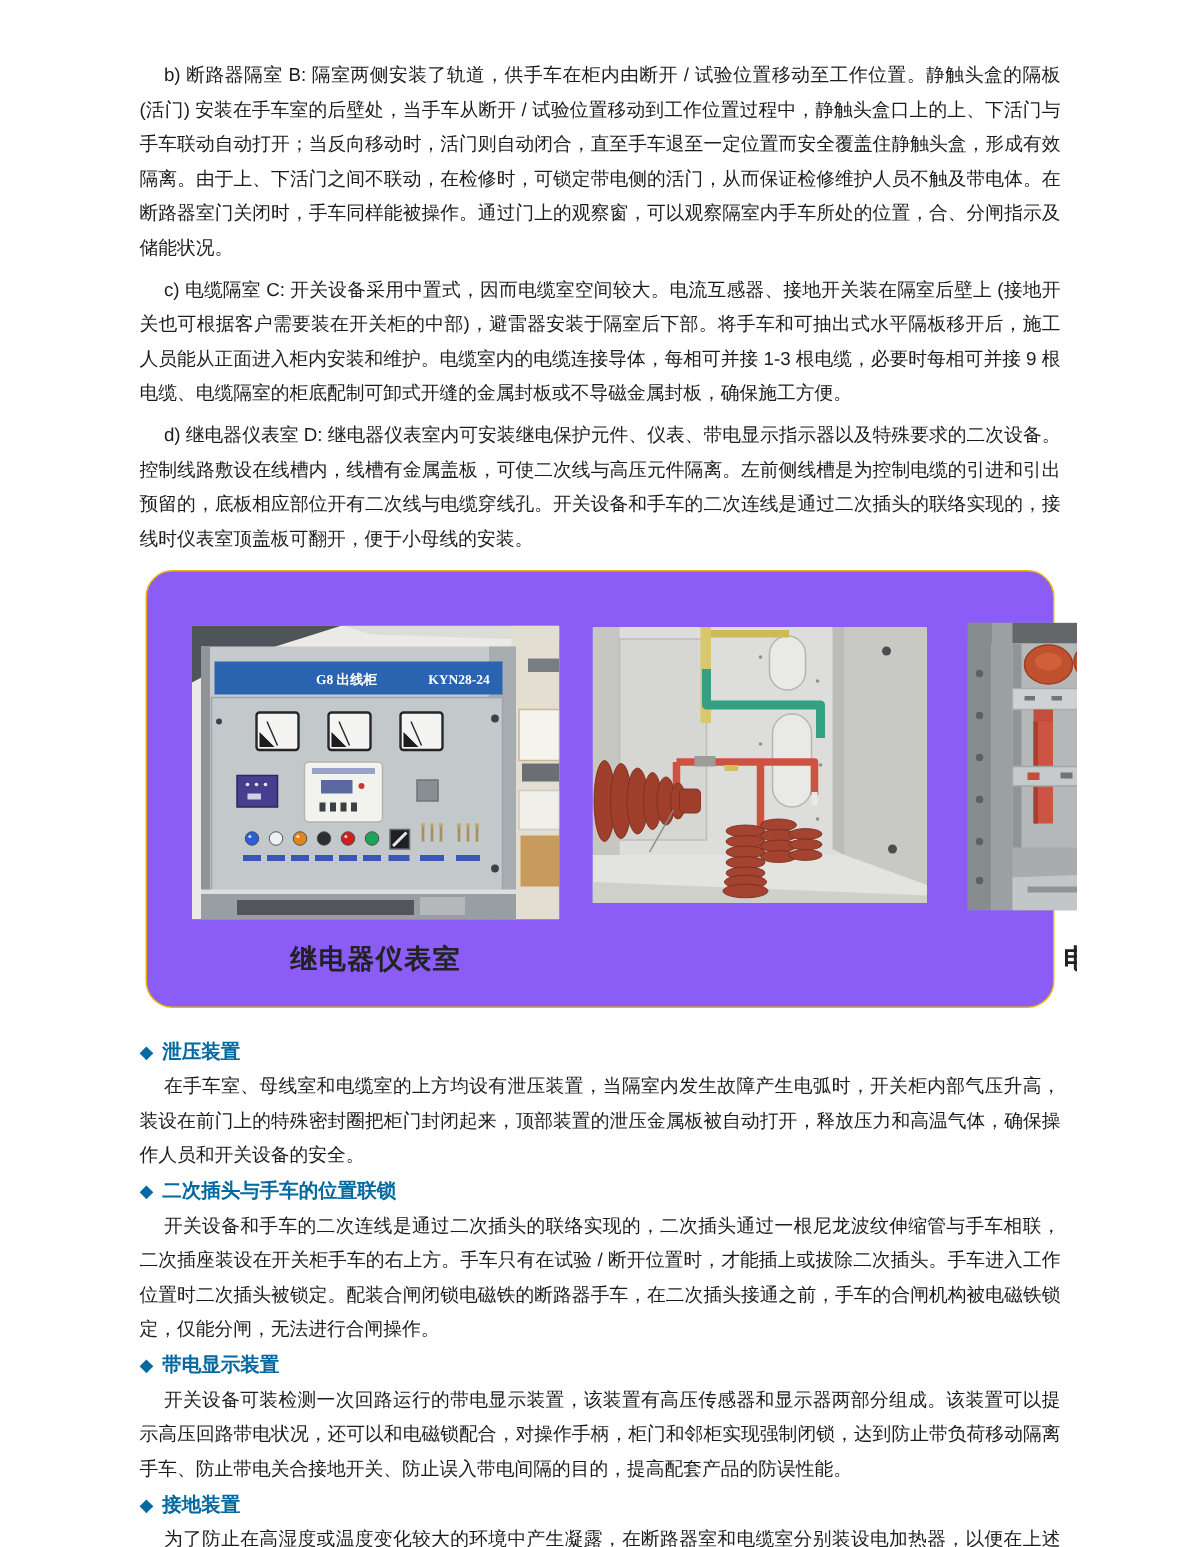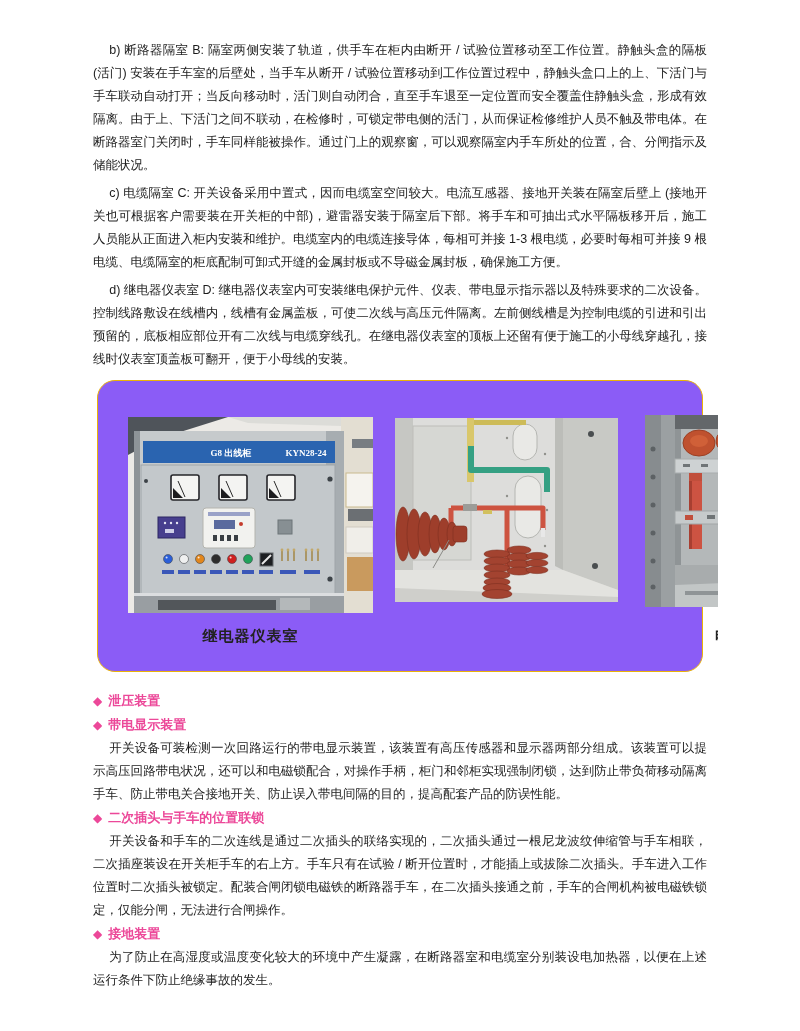--- a/index.html
+++ b/index.html
@@ -39,49 +39,49 @@
   .photo{
     position:absolute;
     margin:0; padding:0;
     overflow:hidden;
   }
   .photo svg{display:block;}
   .caption{
     position:absolute;
     top:246px;
     text-align:center;
-    font-size:15px;
+    font-size:18px;
     font-weight:bold;
     letter-spacing:1px;
     color:#222222;
   }
   
   .sections{margin-top:17px;}
   .sec-head{
     font-size:13px;
     font-weight:bold;
     line-height:23px;
-    color:#ec4899;
+    color:#0369a1;
   }
   .sec-head .diamond{
     display:inline-block;
     margin-right:6px;
     font-size:12px;
   }
   .sec-body{margin-bottom:0;}
 </style>
 </head>
 <body>
 
 <div class="page">
   <div class="content">
 
     <p class="para">b) 断路器隔室 B: 隔室两侧安装了轨道，供手车在柜内由断开 / 试验位置移动至工作位置。静触头盒的隔板 (活门) 安装在手车室的后壁处，当手车从断开 / 试验位置移动到工作位置过程中，静触头盒口上的上、下活门与手车联动自动打开；当反向移动时，活门则自动闭合，直至手车退至一定位置而安全覆盖住静触头盒，形成有效隔离。由于上、下活门之间不联动，在检修时，可锁定带电侧的活门，从而保证检修维护人员不触及带电体。在断路器室门关闭时，手车同样能被操作。通过门上的观察窗，可以观察隔室内手车所处的位置，合、分闸指示及储能状况。</p>
     <p class="para">c) 电缆隔室 C: 开关设备采用中置式，因而电缆室空间较大。电流互感器、接地开关装在隔室后壁上 (接地开关也可根据客户需要装在开关柜的中部)，避雷器安装于隔室后下部。将手车和可抽出式水平隔板移开后，施工人员能从正面进入柜内安装和维护。电缆室内的电缆连接导体，每相可并接 1-3 根电缆，必要时每相可并接 9 根电缆、电缆隔室的柜底配制可卸式开缝的金属封板或不导磁金属封板，确保施工方便。</p>
-    <p class="para">d) 继电器仪表室 D: 继电器仪表室内可安装继电保护元件、仪表、带电显示指示器以及特殊要求的二次设备。控制线路敷设在线槽内，线槽有金属盖板，可使二次线与高压元件隔离。左前侧线槽是为控制电缆的引进和引出预留的，底板相应部位开有二次线与电缆穿线孔。在继电器仪表室的顶板上还留有便于施工的小母线穿越孔，接线时仪表室顶盖板可翻开，便于小母线的安装。</p>
+    <p class="para">d) 继电器仪表室 D: 继电器仪表室内可安装继电保护元件、仪表、带电显示指示器以及特殊要求的二次设备。控制线路敷设在线槽内，线槽有金属盖板，可使二次线与高压元件隔离。左前侧线槽是为控制电缆的引进和引出预留的，底板相应部位开有二次线与电缆穿线孔。开关设备和手车的二次连线是通过二次插头的联络实现的，接线时仪表室顶盖板可翻开，便于小母线的安装。</p>
 
     <div class="photo-panel">
 
       <figure class="photo" style="left:30px;top:36px;width:245px;height:196px">
         <svg width="245" height="196" viewBox="0 0 245 196">
           <rect width="245" height="196" fill="#eceae6"></rect>
           <polygon points="0,0 100,0 30,22 0,38" fill="#4f545a"></polygon>
           <polygon points="100,0 245,0 245,10 120,6" fill="#dcdcd8"></polygon>
           <rect x="213" y="0" width="32" height="196" fill="#e3ded2"></rect>
           <rect x="224" y="22" width="21" height="9" fill="#787d82"></rect>
@@ -341,38 +341,39 @@
       <div class="caption" style="left:30px;width:245px">继电器仪表室</div>
       <div class="caption" style="left:556px;width:186px">电缆隔室</div>
     </div>
 
     <div class="sections">
 
       <div class="section">
         <div class="sec-head">
           <span class="diamond">◆</span><span>泄压装置</span>
         </div>
+        <p class="para sec-body">在手车室、母线室和电缆室的上方均设有泄压装置，当隔室内发生故障产生电弧时，开关柜内部气压升高，装设在前门上的特殊密封圈把柜门封闭起来，顶部装置的泄压金属板被自动打开，释放压力和高温气体，确保操作人员和开关设备的安全。</p>
+      </div>
+
+      <div class="section">
+        <div class="sec-head">
+          <span class="diamond">◆</span><span>二次插头与手车的位置联锁</span>
+        </div>
+        <p class="para sec-body">开关设备和手车的二次连线是通过二次插头的联络实现的，二次插头通过一根尼龙波纹伸缩管与手车相联，二次插座装设在开关柜手车的右上方。手车只有在试验 / 断开位置时，才能插上或拔除二次插头。手车进入工作位置时二次插头被锁定。配装合闸闭锁电磁铁的断路器手车，在二次插头接通之前，手车的合闸机构被电磁铁锁定，仅能分闸，无法进行合闸操作。</p>
       </div>
 
       <div class="section">
         <div class="sec-head">
           <span class="diamond">◆</span><span>带电显示装置</span>
         </div>
         <p class="para sec-body">开关设备可装检测一次回路运行的带电显示装置，该装置有高压传感器和显示器两部分组成。该装置可以提示高压回路带电状况，还可以和电磁锁配合，对操作手柄，柜门和邻柜实现强制闭锁，达到防止带负荷移动隔离手车、防止带电关合接地开关、防止误入带电间隔的目的，提高配套产品的防误性能。</p>
       </div>
 
       <div class="section">
         <div class="sec-head">
-          <span class="diamond">◆</span><span>二次插头与手车的位置联锁</span>
-        </div>
-        <p class="para sec-body">开关设备和手车的二次连线是通过二次插头的联络实现的，二次插头通过一根尼龙波纹伸缩管与手车相联，二次插座装设在开关柜手车的右上方。手车只有在试验 / 断开位置时，才能插上或拔除二次插头。手车进入工作位置时二次插头被锁定。配装合闸闭锁电磁铁的断路器手车，在二次插头接通之前，手车的合闸机构被电磁铁锁定，仅能分闸，无法进行合闸操作。</p>
-      </div>
-
-      <div class="section">
-        <div class="sec-head">
           <span class="diamond">◆</span><span>接地装置</span>
         </div>
         <p class="para sec-body">为了防止在高湿度或温度变化较大的环境中产生凝露，在断路器室和电缆室分别装设电加热器，以便在上述运行条件下防止绝缘事故的发生。</p>
       </div>
 
 
     </div>
   </div>
 </div>
 

